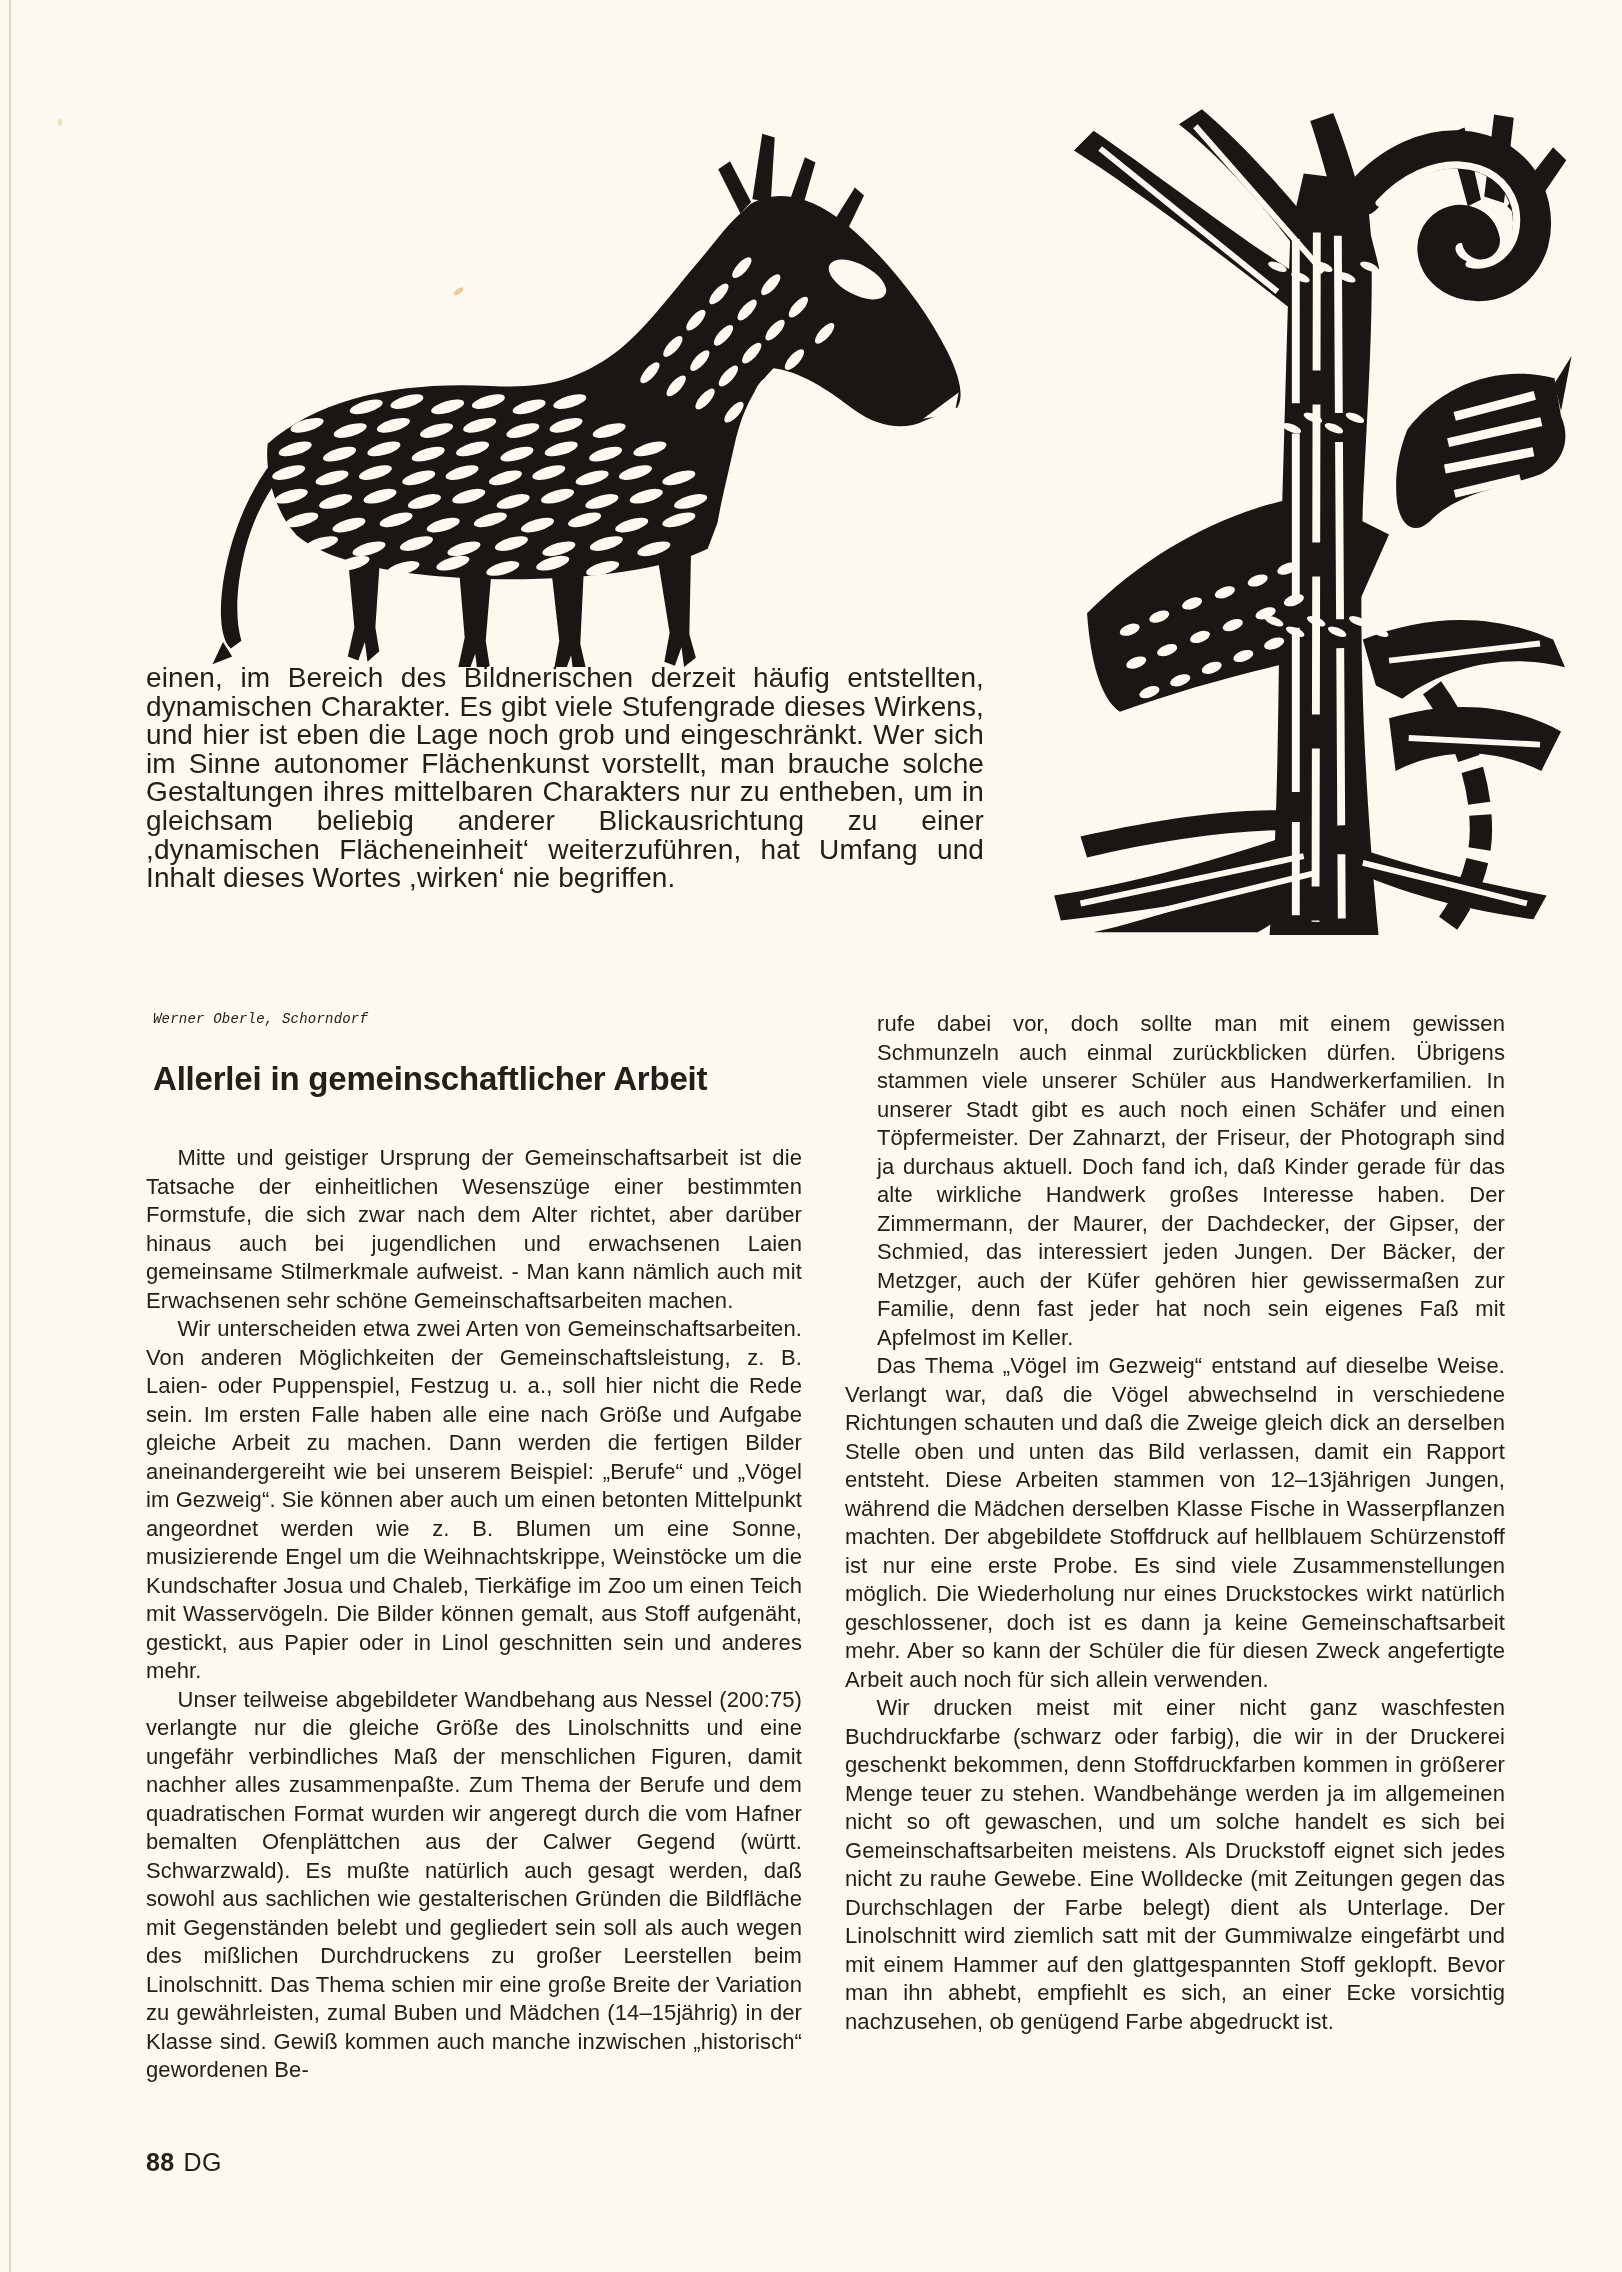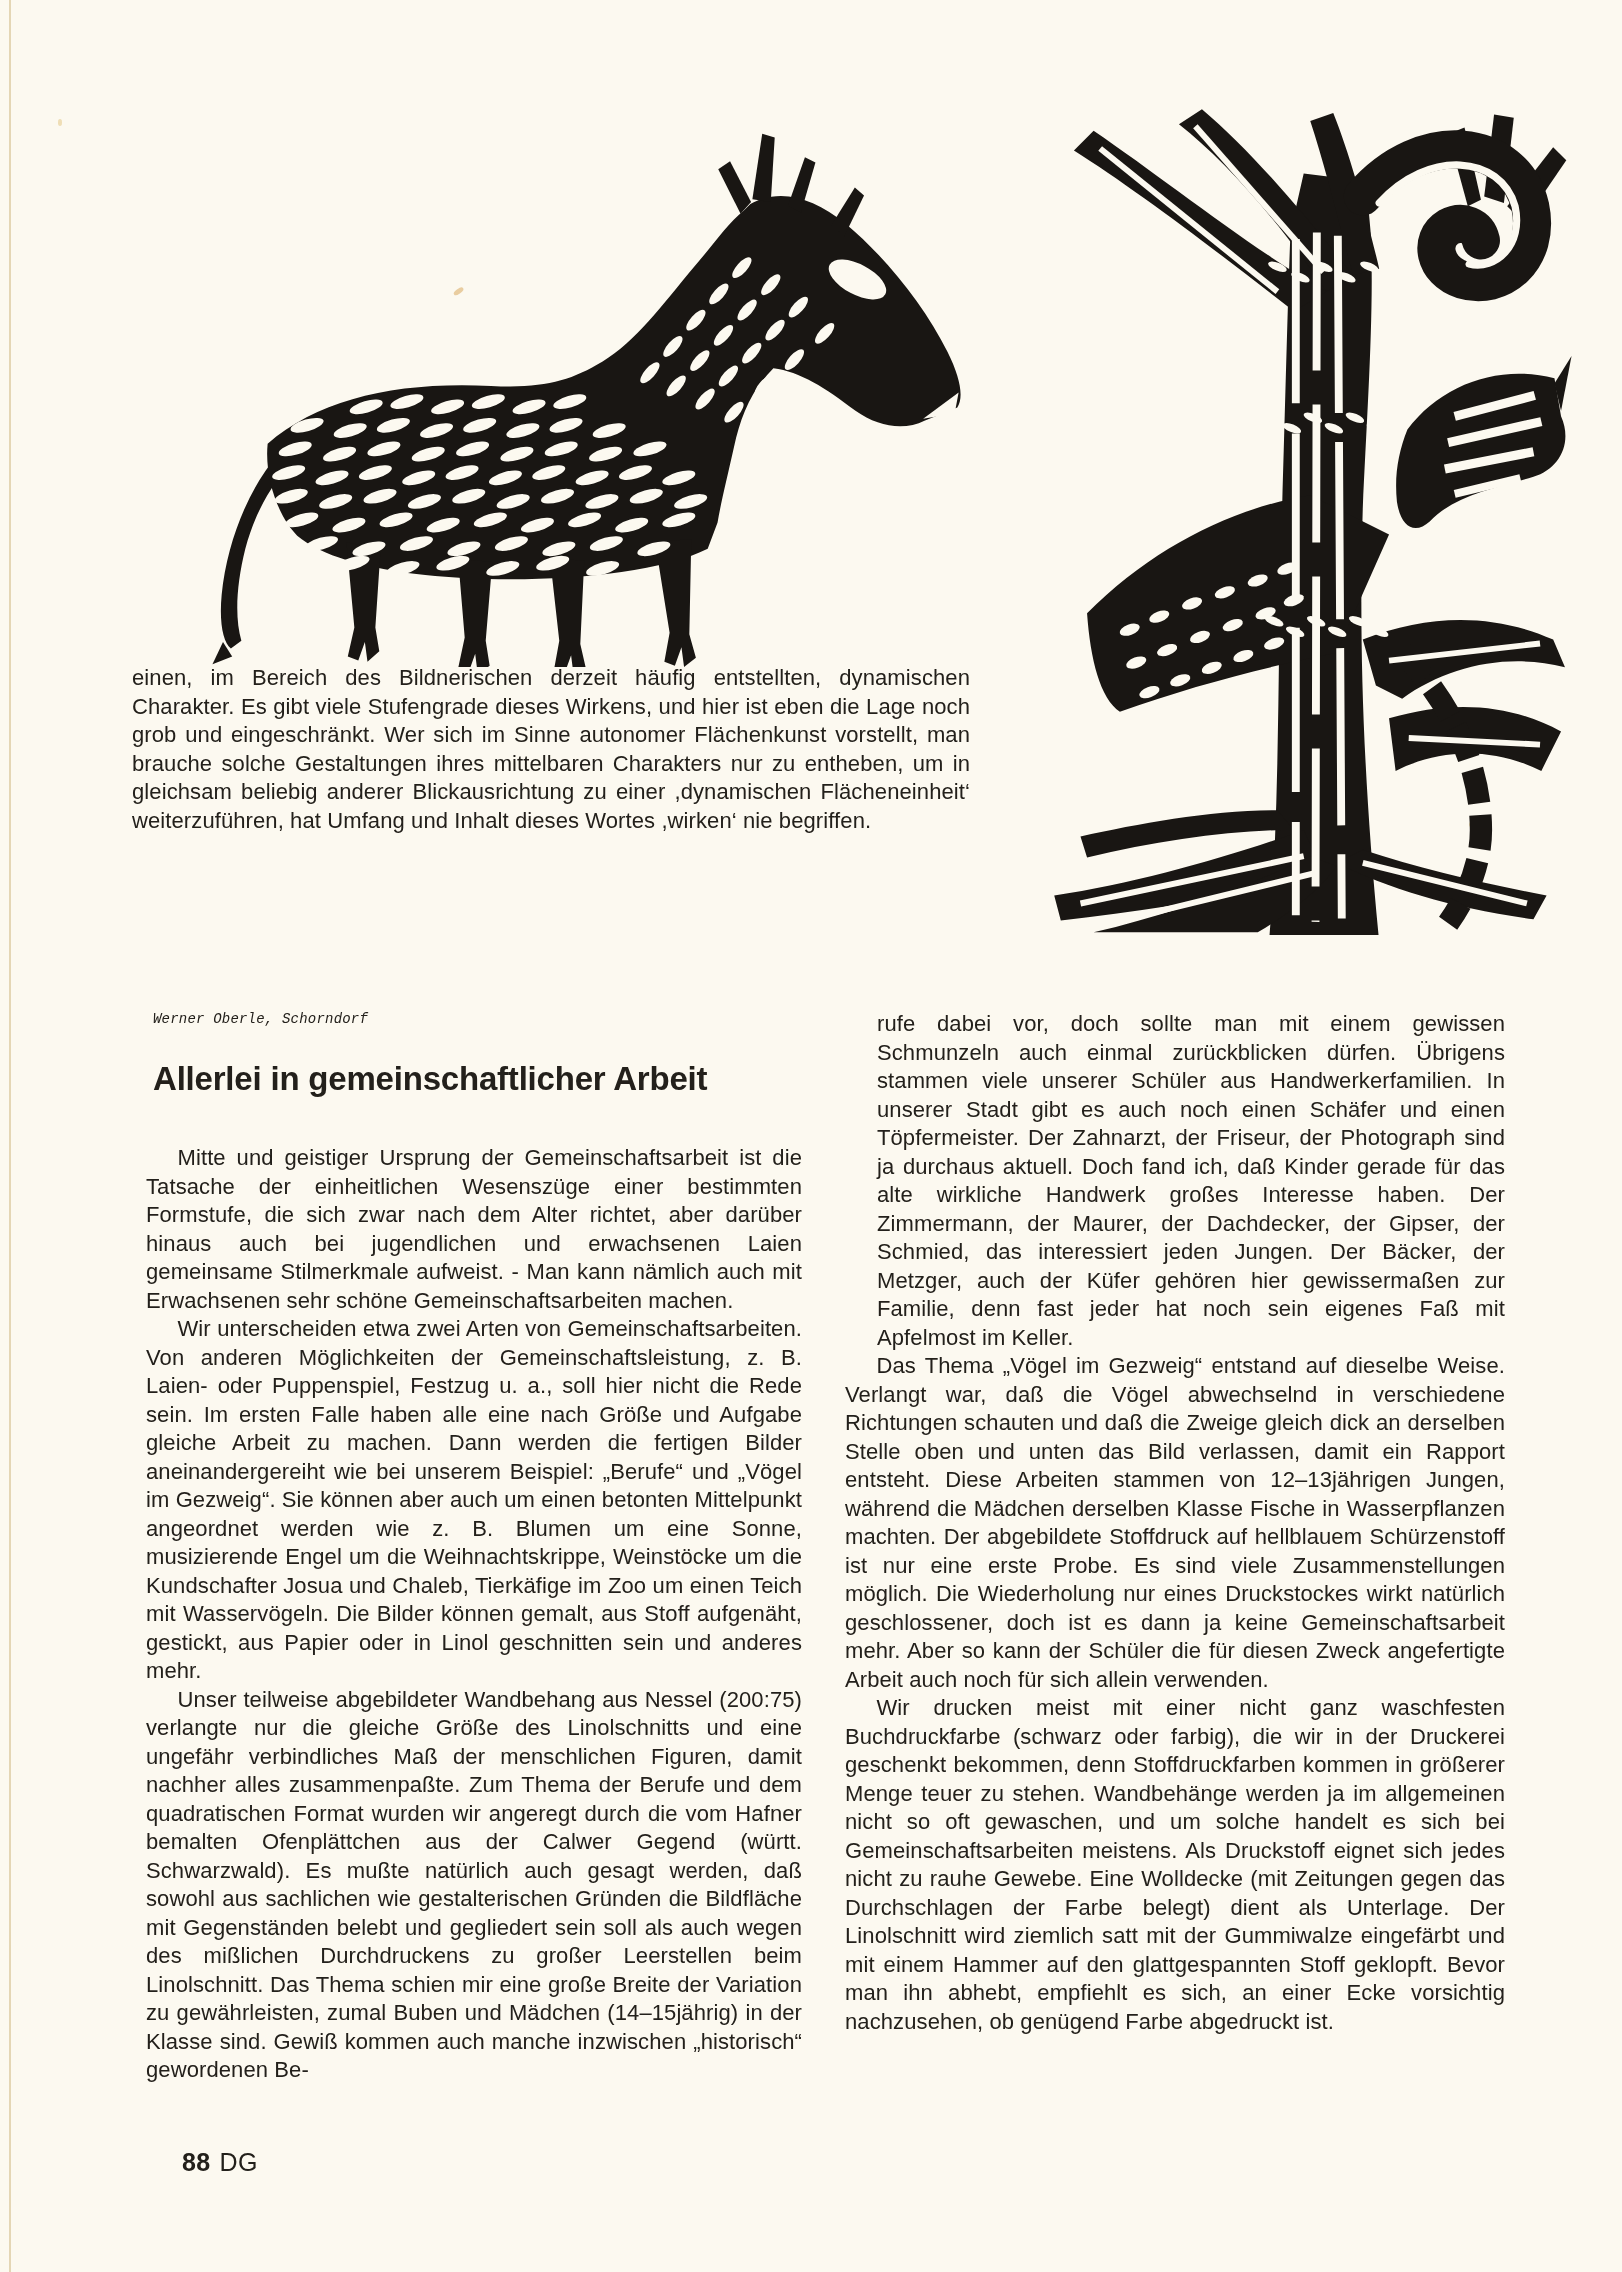--- a/index.html
+++ b/index.html
@@ -14,42 +14,42 @@
   .abs{position:absolute;}
   
   .edge-line{left:9.2px;top:0;width:2px;height:2273px;background:#dcc9a2;opacity:.75;}
   .stain{border-radius:50%;opacity:.55;}
   .stain-1{left:453px;top:289px;width:10.5px;height:4.6px;background:#d9a95e;transform:rotate(-35deg);}
   .stain-2{left:1469px;top:822px;width:4.6px;height:4.6px;background:#e0c27a;}
   .stain-3{left:58px;top:119px;width:3.9px;height:6.6px;background:#e3c887;}
 
   
   .intro{
-    left:132px;top:664px;width:838px;
-    font-size:22px;line-height:28.6px;
+    left:146px;top:664px;width:838px;
+    font-size:28px;line-height:28.6px;
     text-align:justify;hyphens:auto;letter-spacing:0.1px;
   }
   .author{
     left:153px;top:1011px;width:591px;
     font-size:14px;font-style:italic;letter-spacing:0.2px;font-family:Liberation Mono, monospace;
   }
   .title{
     left:146px;top:1053px;width:853px;
     font-size:33px;font-weight:700;letter-spacing:-0.2px;
   }
   .col{
     font-size:22px;line-height:28.5px;
     text-align:justify;hyphens:auto;letter-spacing:0.1px;
   }
   .col-left{left:146px;top:1144px;width:656px;}
   .col-right{left:845px;top:1010px;width:660px;}
   .para{margin:0;text-indent:31.5px;}
   .para.no-indent{text-indent:0;margin-left:32px;}
   .footer{
-    left:146px;top:2148px;font-size:25px;letter-spacing:0.3px;margin-left:36px;
+    left:146px;top:2148px;font-size:25px;letter-spacing:0.3px;
   }
   .footer .num{font-weight:700;}
   .footer .code{font-weight:400;margin-left:9.2px;}
   svg{display:block;}
 </style>
 </head>
 <body>
 
 <div class="abs edge-line"></div>
 <div class="abs stain stain-1"></div>

